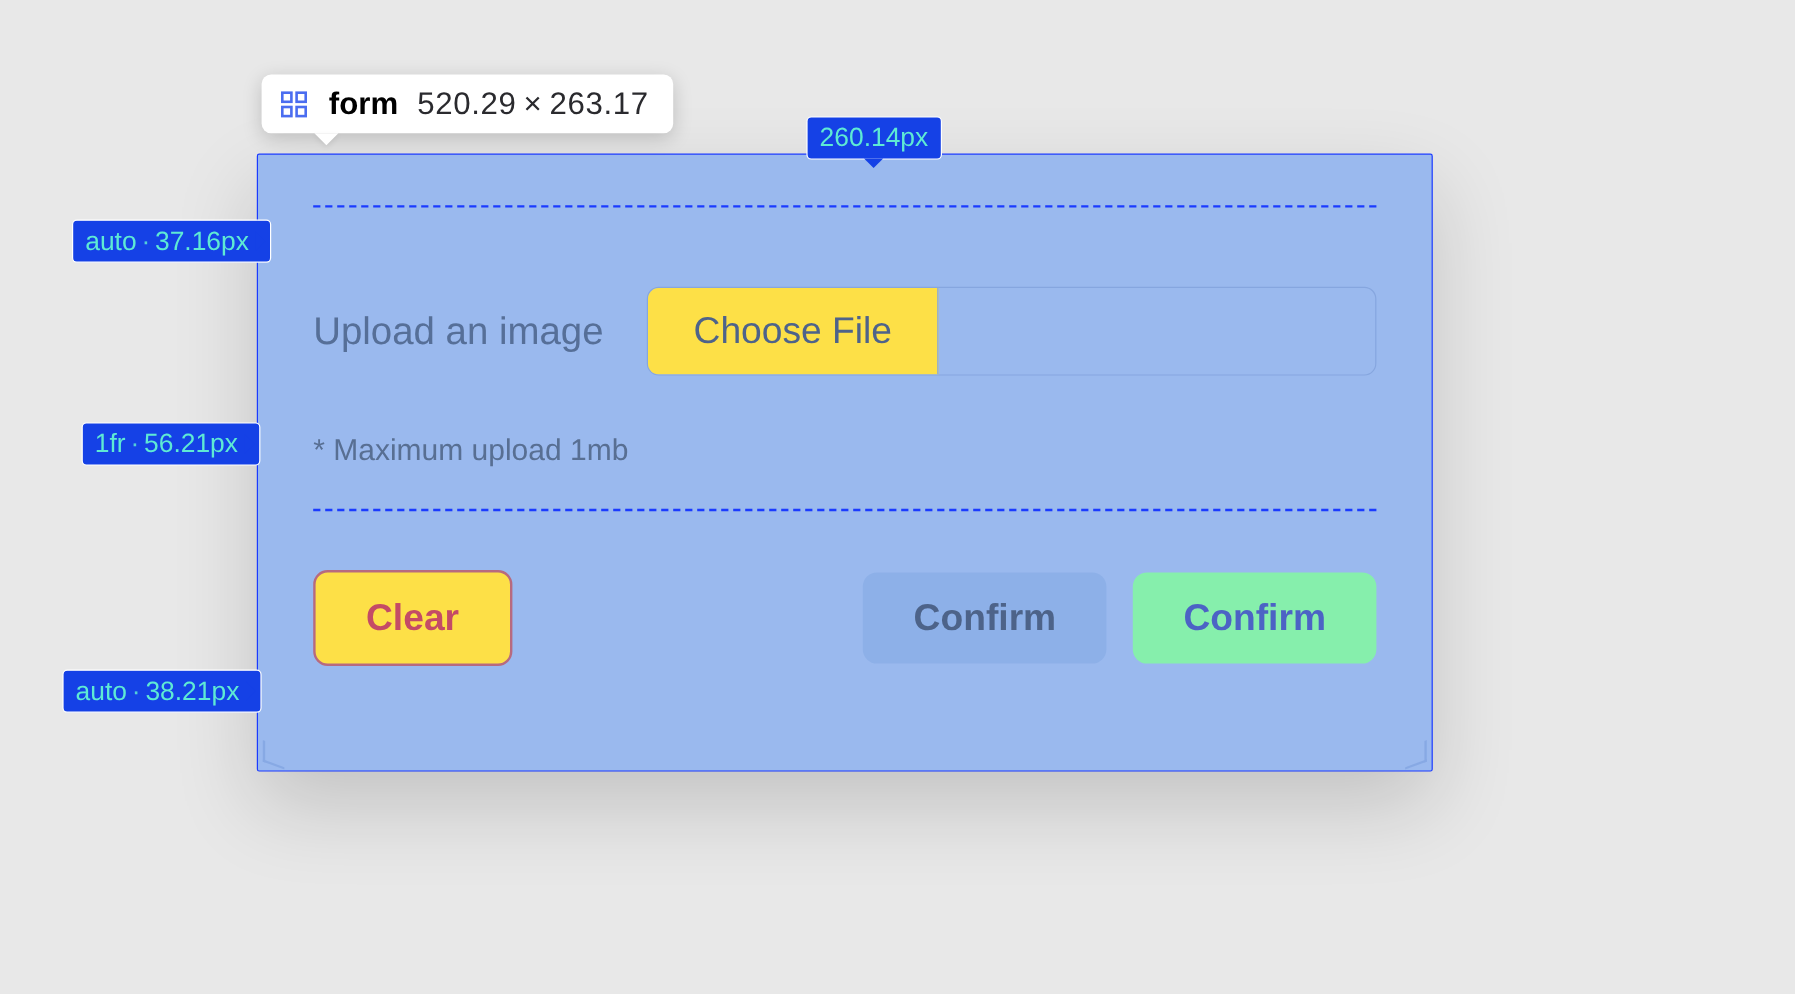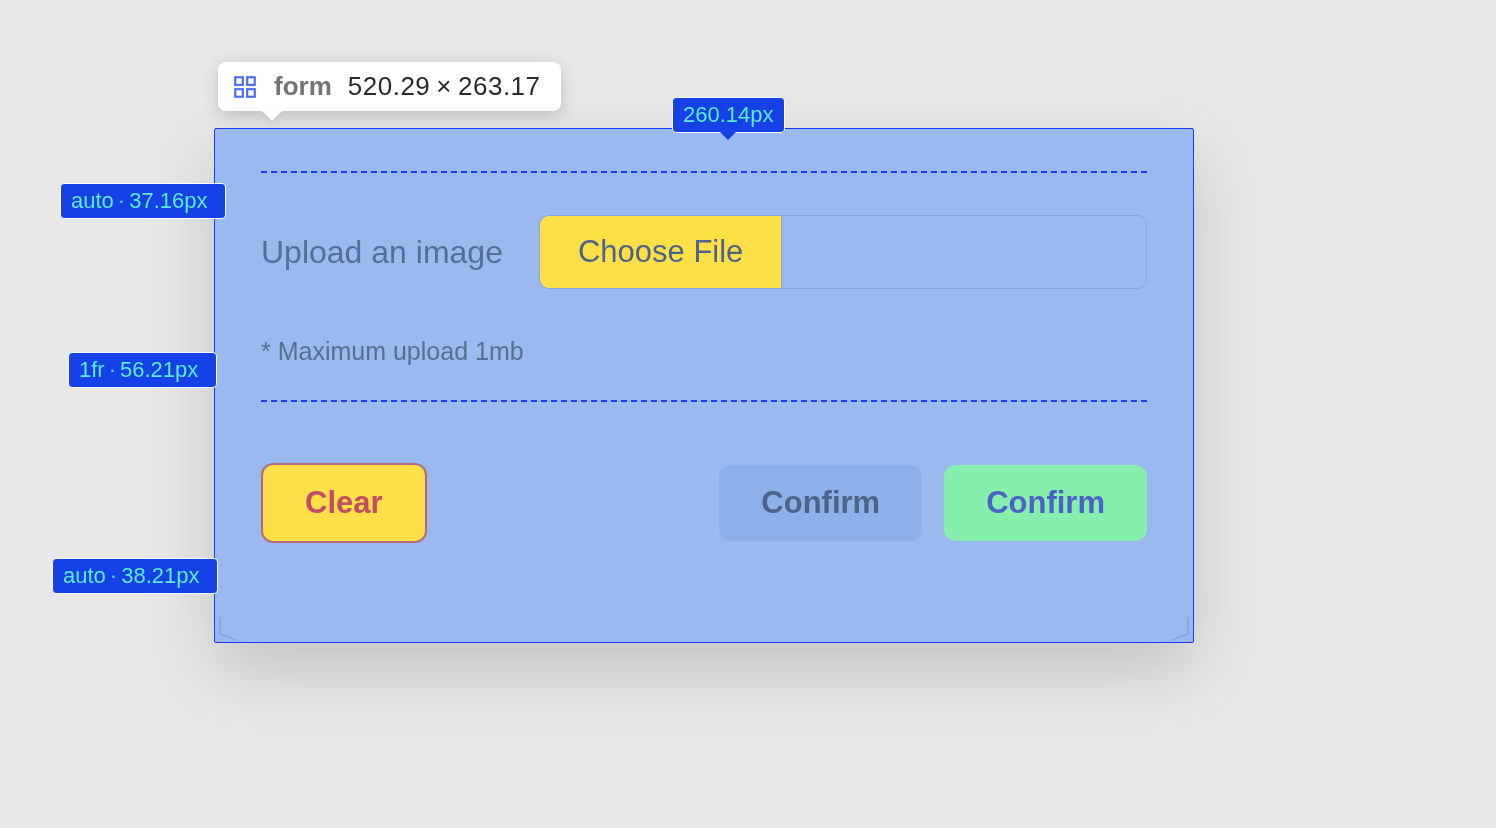--- a/index.html
+++ b/index.html
@@ -62,20 +62,21 @@
     border-bottom: 2px dashed #1b3bff;
     padding: 42px 0 34px 0;
     display:flex;
     flex-direction:column;
     gap: 48px;
   }
   .upload-row {
     display:flex;
     align-items:center;
     gap: 36px;
+    margin-top: 24px;
   }
   .upload-label {
     font-size: 32px;
     color: #566f98;
     font-weight: 400;
   }
   .file-field {
     flex: 1;
     display:flex;
     align-items:stretch;
@@ -164,21 +165,21 @@
   .tooltip::after{
     content:"";
     position:absolute;
     left:44px; bottom:-10px;
     border:10px solid transparent;
     border-top-color:#fff;
     border-bottom:none;
     filter: drop-shadow(0 2px 2px rgba(0,0,0,.08));
   }
   .tooltip .grid-icon svg{display:block;}
-  .tooltip .tag { color:#737373; font-weight:700; }
+  .tooltip .tag { color:#000000; font-weight:700; }
   .tooltip .dims { color:#2a2a2e; letter-spacing:.5px; font-feature-settings:"tnum"; }
   .tooltip .dims .mult{ padding:0 6px; }
 
   .pill {
     position:absolute;
     background:#1541e6;
     color:#5eead4;
     font-size:22px;
     font-weight:400;
     padding:4px 10px;

